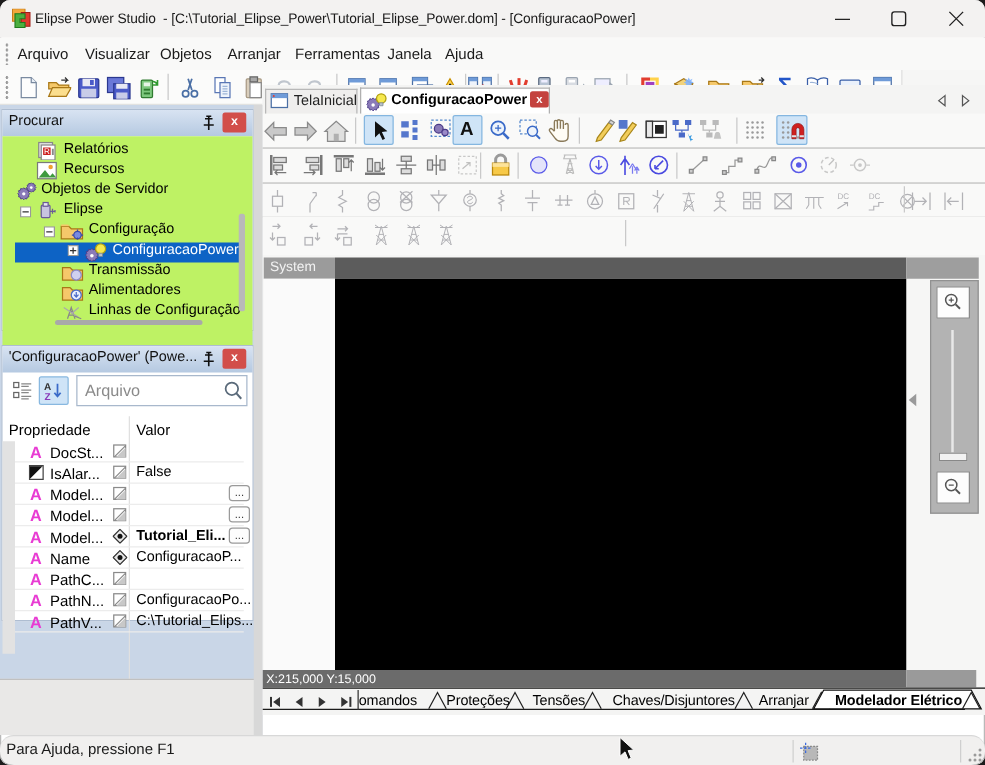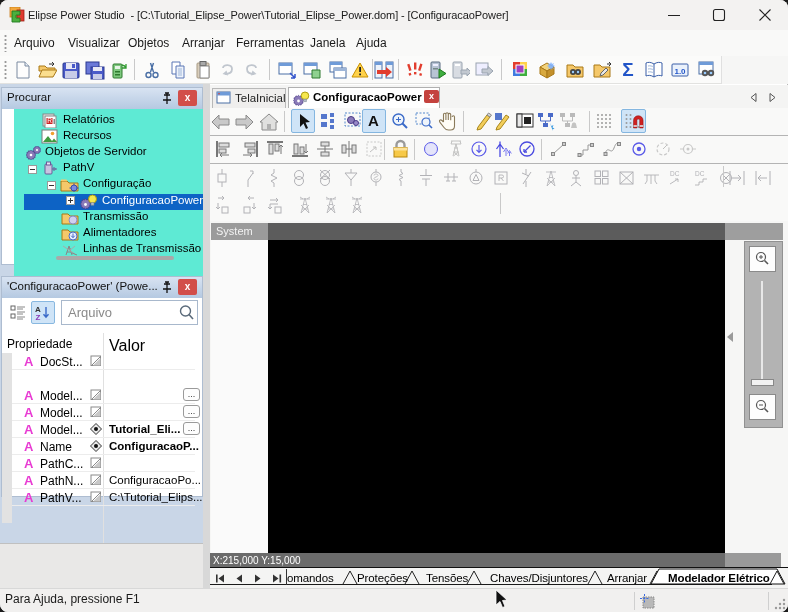--- a/index.html
+++ b/index.html
@@ -27,26 +27,26 @@
 
 .trow { position:absolute; left:0; height:16px; font-size:11.5px; color:#000; white-space:nowrap; }
 .tsel { background:#0d63c5; color:#fff; }
 
 .prow { position:absolute; left:10px; width:183px; height:17px; font-size:12px; color:#000; border-bottom:1px solid #ececec; }
 .pA { position:absolute; left:12px; top:1px; color:#e83bd3; font-weight:bold; font-size:13px; }
 .pname { position:absolute; left:28px; top:2px; }
 .pval { position:absolute; left:97px; top:2px; white-space:nowrap; font-size:11.5px; }
 .dots { position:absolute; width:17px; height:13px; top:1px; left:171px; border:1px solid #9a9a9a; border-radius:3px; background:#fdfdfd; font-size:9px; text-align:center; line-height:10px; color:#333; }
 
-#main { position:absolute; left:210px; top:85px; width:578px; height:504px; background:#f6f6f5; }
+#main { position:absolute; left:210px; top:68px; width:578px; height:504px; background:#f6f6f5; }
 .hline { position:absolute; left:0; width:578px; height:1px; background:#b4b4b4; }
 
 .sheettab { position:absolute; top:486.5px; font-size:11.5px; letter-spacing:-0.1px; color:#000; white-space:nowrap; }
 
-#statusbar { position:absolute; left:0; top:588px; width:788px; height:24px; background:#f1f0ef; border-top:1px solid #d8d8d8; }
+#statusbar { position:absolute; left:0; top:588px; width:788px; height:24px; background:#f1f0ef; border-top:1px solid #d8d8d8;border-radius:11px; }
 </style>
 </head>
 <body>
 <div id="win">
   <div id="menubar">
     <div class="griphandle" style="left:4px;top:4px;height:18px"></div>
     <div class="menuitem" style="left:14px">Arquivo</div>
     <div class="menuitem" style="left:68px">Visualizar</div>
     <div class="menuitem" style="left:128px">Objetos</div>
     <div class="menuitem" style="left:182px">Arranjar</div>
@@ -232,21 +232,21 @@
 
     <div class="abs" style="left:2px;top:64px;width:2px;height:20px;background:#9a9a9a"></div>
       <div class="panel" style="top:3px;height:178px">
       <div class="phead">
         <div class="ptitle">Procurar</div>
         <svg class="abs" style="left:156px;top:3px" width="14" height="15">
             <path d="M7 2 h4 M9 2 v7 M6 4 h6 M5 9 h8 M9 9 v4" stroke="#111" stroke-width="1.3" fill="none"></path>
           </svg>
         <div class="closebtn" style="left:176px;top:2px">x</div>
       </div>
-      <div class="abs" style="left:12px;top:21px;width:200px;height:184px;overflow:hidden;background:#5eead4">
+      <div class="abs" style="left:0;top:21px;width:200px;height:184px;overflow:hidden;background:#bef264">
 
         <div class="trow" style="top:4px;left:49px">Relatórios</div>
         <svg class="abs" style="left:27px;top:4px" width="17" height="15">
             <rect x="2" y="1" width="11" height="12" fill="#e8e8e8" stroke="#888"></rect>
             <rect x="4" y="3" width="11" height="12" fill="#fff" stroke="#888"></rect>
             <rect x="5.5" y="5" width="6" height="6" fill="#cc2222"></rect>
             <text x="8.5" y="10.2" font-size="6.5" fill="#fff" text-anchor="middle" font-family="Liberation Sans">R</text>
             <rect x="12.5" y="6" width="1.5" height="5" fill="#888"></rect>
           </svg>
         <div class="trow" style="top:20px;left:49px">Recursos</div>
@@ -261,21 +261,21 @@
               <path d="M7 5.2 l1 1 l1.4 -0.4 l0.4 1.4 l1.4 0.4 l-0.4 1.4 l1 1 l-1 1 l0.4 1.4 l-1.4 0.4 l-0.4 1.4 l-1.4 -0.4 l-1 1 l-1 -1 l-1.4 0.4 l-0.4 -1.4 l-1.4 -0.4 l0.4 -1.4 l-1 -1 l1 -1 l-0.4 -1.4 l1.4 -0.4 l0.4 -1.4 l1.4 0.4 z"></path>
               <path d="M13 1.2 l0.8 0.8 l1.1 -0.3 l0.3 1.1 l1.1 0.3 l-0.3 1.1 l0.8 0.8 l-0.8 0.8 l0.3 1.1 l-1.1 0.3 l-0.3 1.1 l-1.1 -0.3 l-0.8 0.8 l-0.8 -0.8 l-1.1 0.3 l-0.3 -1.1 l-1.1 -0.3 l0.3 -1.1 l-0.8 -0.8 l0.8 -0.8 l-0.3 -1.1 l1.1 -0.3 l0.3 -1.1 l1.1 0.3 z"></path>
             </g>
             <circle cx="7" cy="10" r="1.3" fill="#fff"></circle>
             <circle cx="13" cy="5" r="1.1" fill="#fff"></circle>
           </svg>
         <svg class="abs" style="left:14px;top:56px" width="9" height="9">
             <rect x="0.5" y="0.5" width="8" height="8" fill="#fff" stroke="#999"></rect>
             <rect x="2" y="4" width="5" height="1" fill="#333"></rect>
           </svg>
-        <div class="trow" style="top:52px;left:49px">PathV</div>
+        <div class="trow" style="top:52px;left:49px">Elipse</div>
         <svg class="abs" style="left:28px;top:52px" width="17" height="15">
             <rect x="3" y="3" width="7" height="10" rx="1" fill="#c8c4e0" stroke="#6a5a98"></rect>
             <rect x="4.5" y="1" width="4" height="3" fill="#e8e4f4" stroke="#6a5a98"></rect>
             <path d="M10 8 h4 m-2 -2 v4 m2 -3 v2" stroke="#6a5a98" fill="none"></path>
           </svg>
         <svg class="abs" style="left:33px;top:72px" width="9" height="9">
             <rect x="0.5" y="0.5" width="8" height="8" fill="#fff" stroke="#999"></rect>
             <rect x="2" y="4" width="5" height="1" fill="#333"></rect>
           </svg>
         <div class="trow" style="top:68px;left:69px">Configuração</div>
@@ -301,21 +301,21 @@
         <svg class="abs" style="left:47px;top:101px" width="18" height="15">
             <path d="M1 4 h6 l2 2 h8 v8 h-16 z" fill="#f5c86a" stroke="#a97817"></path>
             <circle cx="12" cy="10" r="4" fill="#d0d0f0" stroke="#8a8ac8"></circle>
           </svg>
         <div class="trow" style="top:117px;left:69px">Alimentadores</div>
         <svg class="abs" style="left:47px;top:117px" width="18" height="15">
             <path d="M1 4 h6 l2 2 h8 v8 h-16 z" fill="#f5c86a" stroke="#a97817"></path>
             <circle cx="12" cy="10" r="4" fill="#e8f0ff" stroke="#4a6ac8"></circle>
             <path d="M12 7.5 v4 m-1.8 -1.8 l1.8 2 l1.8 -2" stroke="#4a6ac8" fill="none"></path>
           </svg>
-        <div class="trow" style="top:133px;left:69px">Linhas de Transmissão</div>
+        <div class="trow" style="top:133px;left:69px">Linhas de Configuração</div>
         <svg class="abs" style="left:47px;top:133px" width="18" height="15">
             <path d="M5 13 l3 -9 l3 9 m-5.2 -3 h4.4 m-4 -3 h3.6" stroke="#888" fill="none"></path>
             <path d="M2 4 l12 8 M14 4 l-6 5" stroke="#aaa" fill="none"></path>
             <path d="M11 11 l5 2" stroke="#888"></path>
           </svg>
 
         <div class="abs" style="left:189px;top:62px;width:5px;height:78px;background:#b9b9b9;border-radius:2px"></div>
 
         <div class="abs" style="left:42px;top:147px;width:118px;height:4px;background:#a9a9a9;border-radius:2px"></div>
       </div>
@@ -342,32 +342,45 @@
           <path d="M12 3 v10 m-2.5 -2.8 l2.5 3 l2.5 -3" stroke="#3a6ac8" stroke-width="1.4" fill="none"></path>
         </svg>
       <div class="abs" style="left:59px;top:23px;width:137px;height:25px;background:#fff;border:1px solid #a8b8cc"></div>
       <div class="abs" style="left:66px;top:28px;font-size:13px;color:#8a8a8a">Arquivo</div>
       <svg class="abs" style="left:176px;top:27px" width="17" height="17">
           <circle cx="7.5" cy="7" r="5" fill="none" stroke="#5a6a7a" stroke-width="1.4"></circle>
           <path d="M11 10.5 l4 4.5" stroke="#5a6a7a" stroke-width="1.6"></path>
         </svg>
 
       <div class="abs" style="left:5px;top:60px;font-size:12px;color:#000">Propriedade</div>
-      <div class="abs" style="left:107px;top:60px;font-size:16px;color:#000">Valor</div>
+      <div class="abs" style="left:107px;top:60px;font-size:12px;color:#000">Valor</div>
       <div class="abs" style="left:101px;top:56px;width:1px;height:211px;background:#e0e0e0"></div>
       <div class="abs" style="left:0;top:76px;width:10px;height:170px;background:#e2e2e2"></div>
 
       <div class="prow" style="top:76px">
           <div class="pA">A</div>
           <div class="pname">DocSt...</div>
           <svg class="abs" style="left:78px;top:2px" width="12" height="12">
             <rect x="1" y="1" width="9.5" height="9.5" fill="#fff" stroke="#8a8a8a"></rect>
             <path d="M10.5 1.5 L1.5 10.5" stroke="#8a8a8a"></path>
             <path d="M10.5 3 V10.5 H3 Z" fill="#c8c8c8"></path>
           </svg>
+        </div>
+      <div class="prow" style="top:93px">
+          <svg class="abs" style="left:11px;top:2px" width="13" height="13">
+            <rect x="0.5" y="0.5" width="11" height="11" fill="#fff" stroke="#444"></rect>
+            <path d="M1 1 L11 1 L1 11 Z" fill="#111"></path>
+          </svg>
+          <div class="pname">IsAlar...</div>
+          <svg class="abs" style="left:78px;top:2px" width="12" height="12">
+            <rect x="1" y="1" width="9.5" height="9.5" fill="#fff" stroke="#8a8a8a"></rect>
+            <path d="M10.5 1.5 L1.5 10.5" stroke="#8a8a8a"></path>
+            <path d="M10.5 3 V10.5 H3 Z" fill="#c8c8c8"></path>
+          </svg>
+          <div class="pval" style="">False</div>
         </div>
       <div class="prow" style="top:110px">
           <div class="pA">A</div>
           <div class="pname">Model...</div>
           <svg class="abs" style="left:78px;top:2px" width="12" height="12">
             <rect x="1" y="1" width="9.5" height="9.5" fill="#fff" stroke="#8a8a8a"></rect>
             <path d="M10.5 1.5 L1.5 10.5" stroke="#8a8a8a"></path>
             <path d="M10.5 3 V10.5 H3 Z" fill="#c8c8c8"></path>
           </svg>
           <div class="dots">...</div>
@@ -392,21 +405,21 @@
           <div class="pval" style="font-weight:bold;">Tutorial_Eli...</div>
           <div class="dots">...</div>
         </div>
       <div class="prow" style="top:161px">
           <div class="pA">A</div>
           <div class="pname">Name</div>
           <svg class="abs" style="left:78px;top:2px" width="12" height="12">
             <path d="M6 0.5 L11.5 6 L6 11.5 L0.5 6 Z" fill="#e8e8e8" stroke="#333"></path>
             <circle cx="6" cy="6" r="2" fill="#111"></circle>
           </svg>
-          <div class="pval" style="font-weight:bold;">ConfiguracaoP...</div>
+          <div class="pval" style="font-weight:normal;">ConfiguracaoP...</div>
         </div>
       <div class="prow" style="top:178px">
           <div class="pA">A</div>
           <div class="pname">PathC...</div>
           <svg class="abs" style="left:78px;top:2px" width="12" height="12">
             <rect x="1" y="1" width="9.5" height="9.5" fill="#fff" stroke="#8a8a8a"></rect>
             <path d="M10.5 1.5 L1.5 10.5" stroke="#8a8a8a"></path>
             <path d="M10.5 3 V10.5 H3 Z" fill="#c8c8c8"></path>
           </svg>
         </div>

